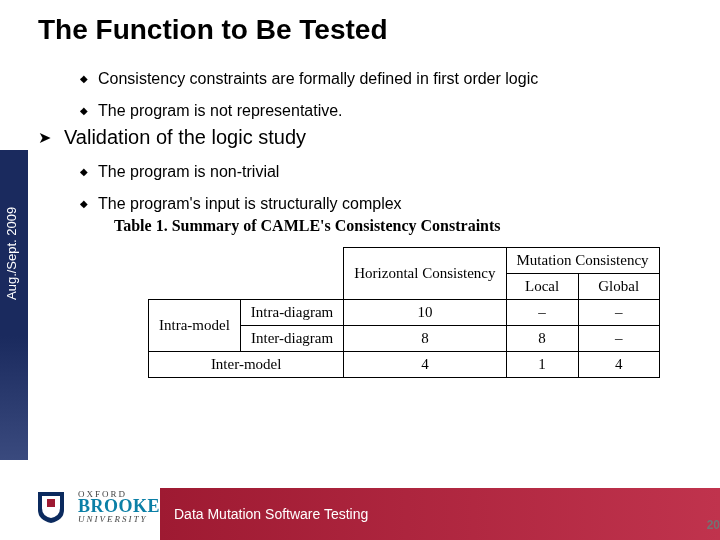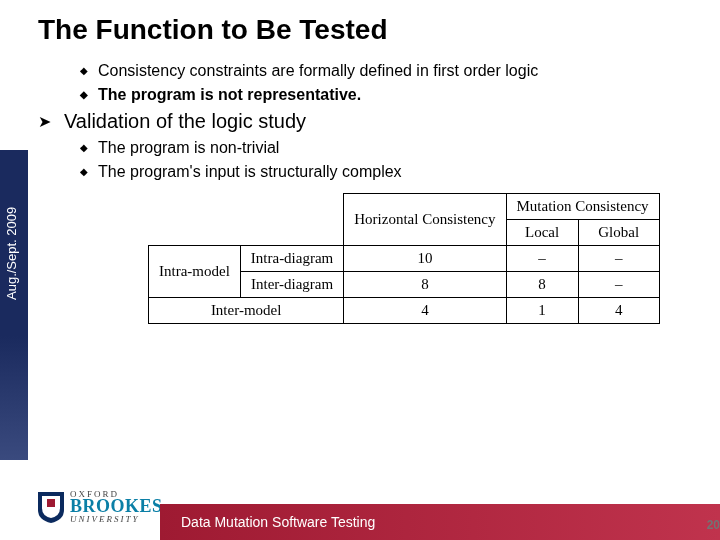--- a/index.html
+++ b/index.html
@@ -60,34 +60,34 @@
   .level1::before {
     content: "➤";
     position: absolute;
     left: 0;
     top: 2px;
     font-size: 16px;
     color: #000;
   }
   .level2 {
     font-size: 16px;
-    margin-top: 6px;
+    margin-top: 14px;
     margin-bottom: 2px;
     position: relative;
     padding-left: 60px;
   }
   .level2::before {
     content: "◆";
     position: absolute;
     left: 42px;
     top: 3px;
     font-size: 10px;
     color: #000;
   }
-  .bold { font-weight: bold; }
+  .bold { font-weight: normal; }
   .table-caption {
     font-size: 16px;
     font-weight: bold;
     text-align: left;
     margin-top: 4px;
     padding-left: 76px;
     font-family: "Times New Roman", Times, serif;
   }
   table.constraints {
     border-collapse: collapse;
@@ -108,21 +108,21 @@
   }
   .rowhead {
     text-align: center;
   }
   .logo {
     position: absolute;
     left: 36px;
     bottom: 16px;
     display: flex;
     align-items: center;
-    gap: 4px;
+    gap: 12px;
   }
   .logo-shield {
     width: 30px;
     height: 34px;
     position: relative;
   }
   .logo-shield svg { display: block; }
   .logo-text {
     line-height: 0.95;
     font-family: Georgia, "Times New Roman", serif;
@@ -142,26 +142,26 @@
     font-size: 9px;
     letter-spacing: 2px;
     color: #444;
     font-style: italic;
   }
   .footer-bar {
     position: absolute;
     left: 160px;
     right: 0;
     bottom: 0;
-    height: 36px;
+    height: 52px;
     background: linear-gradient(to right, #9e1a32 0%, #c0334d 100%);
     color: #fff;
     display: flex;
     align-items: center;
-    padding-left: 21px;
+    padding-left: 14px;
     font-size: 14px;
     box-sizing: border-box;
   }
   .page-num {
     position: absolute;
     right: 0;
     bottom: 8px;
     color: #737373;
     font-size: 12px;
     font-weight: bold;
@@ -180,20 +180,21 @@
   <div class="content">
 
     <div class="level2">Consistency constraints are formally defined in first order logic</div>
 
     <div class="level2 bold">The program is not representative.</div>
 
     <div class="level1">Validation of the logic study</div>
     <div class="level2">The program is non-trivial</div>
     <div class="level2">The program's input is structurally complex</div>
 
+    <div class="table-caption">Table 1. Summary of CAMLE's Consistency Constraints</div>
 
     <table class="constraints">
       <tbody>
           <tr>
         <th rowspan="2" colspan="2" style="border-top:none;border-left:none;"></th>
         <th rowspan="2">Horizontal Consistency</th>
         <th colspan="2">Mutation Consistency</th>
       </tr>
       <tr>
         <th>Local</th>

